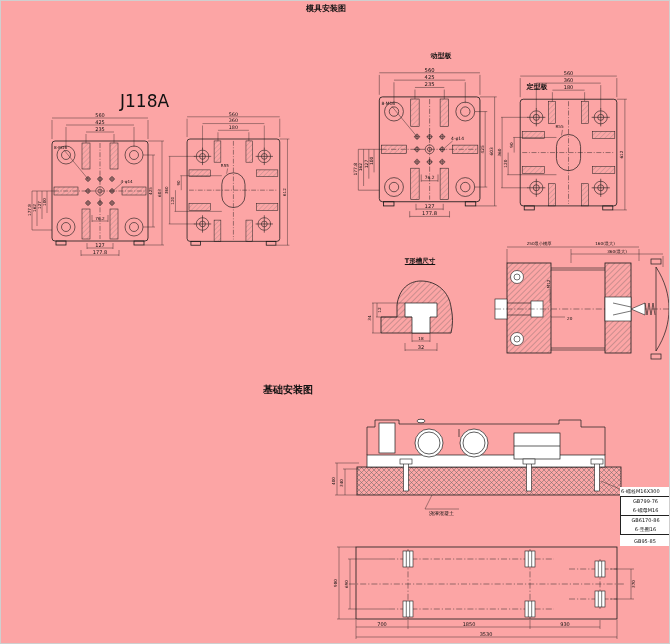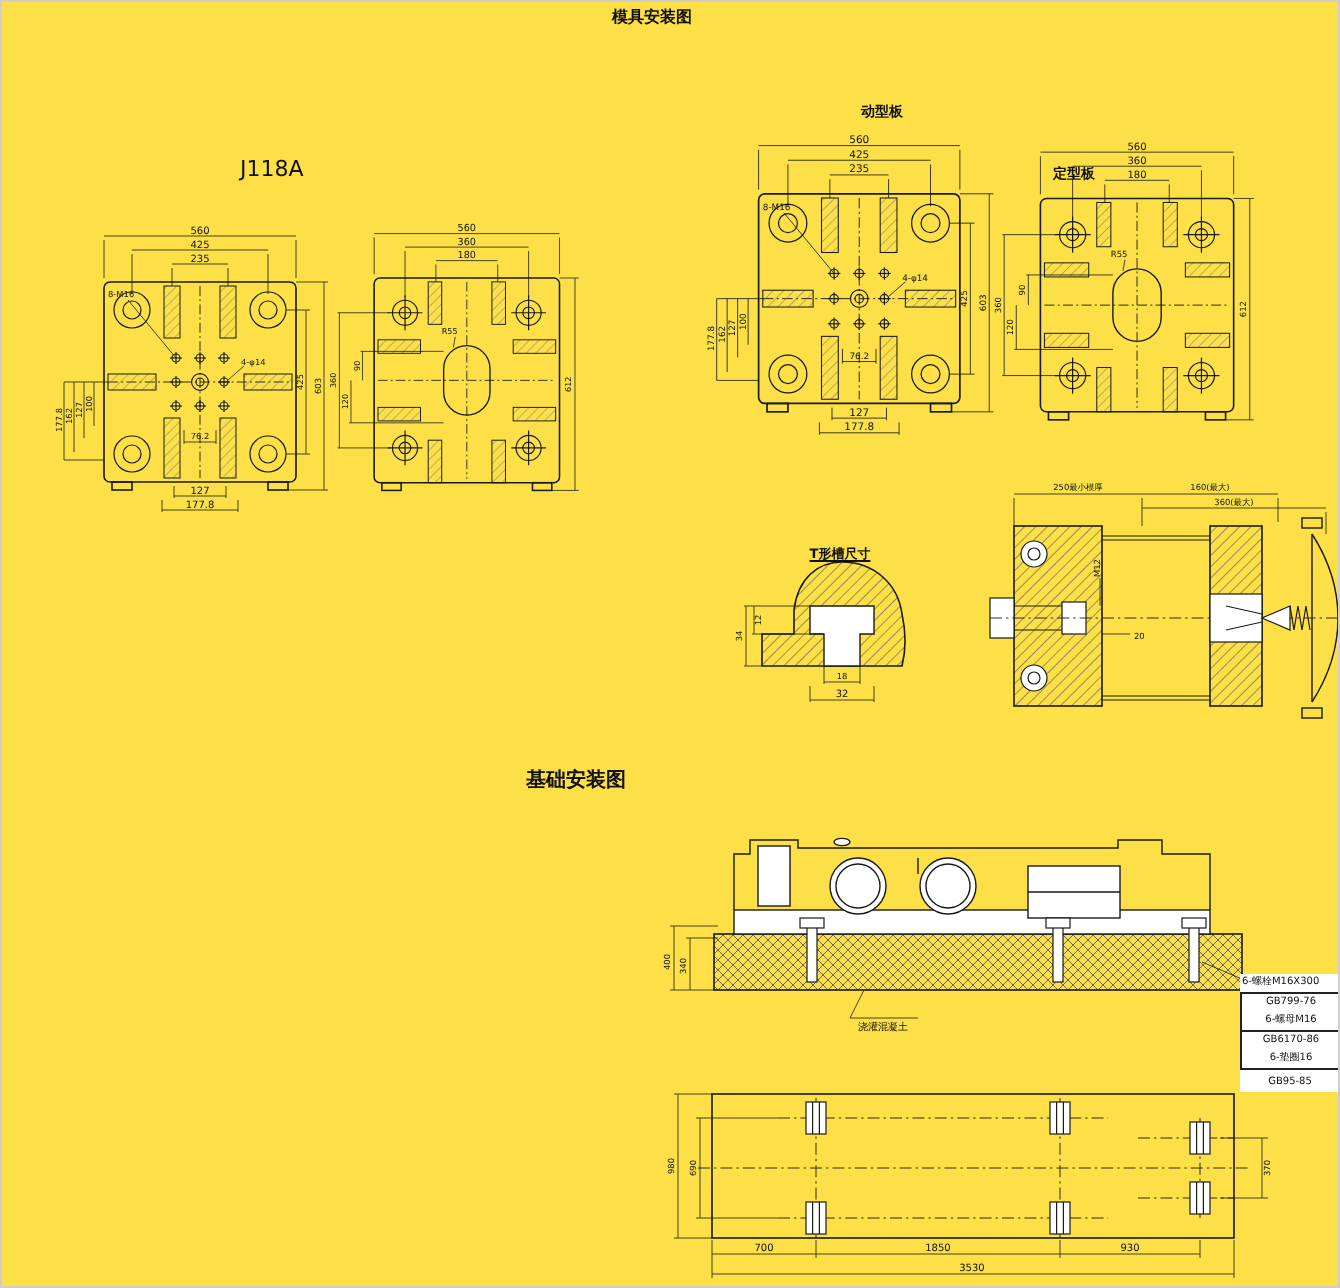--- a/index.html
+++ b/index.html
@@ -1,40 +1,40 @@
 <!DOCTYPE html>
 <html><head>
 <meta charset="utf-8">
 <style>
   html,body{margin:0;padding:0;background:#fff;}
-  #canvas{position:relative;width:670px;height:644px;background:#fde047;border:1px solid #cfcfcf;
+  #canvas{position:relative;width:670px;height:644px;background:#fca5a5;border:1px solid #cfcfcf;
           box-sizing:border-box;overflow:hidden;font-family:"DejaVu Sans",sans-serif;}
   .abs{position:absolute;}
   .lab{position:absolute;font-weight:bold;color:#111;white-space:nowrap;}
   svg text{fill:#111;font-family:"DejaVu Sans",sans-serif;}
   .d{font-size:5px;}
   .d2{font-size:4.2px;}
   #boltTable{position:absolute;left:619px;top:486px;width:50px;font-size:5px;color:#111;
              text-align:center;background:#fff;line-height:1.8;}
   #boltTable .tb-leader{text-align:left;padding-left:1px;}
   #boltTable .tr{border-left:1px solid #222;}
   #boltTable .bt{border-top:1px solid #222;}
   #boltTable .bb{border-bottom:1px solid #222;}
   #boltTable .last{margin-top:2px;}
 </style>
 </head>
 <body>
 
 <div id="canvas">
 
   <div class="lab" style="left:280px;top:2px;width:90px;text-align:center;font-size:8px;">模具安装图</div>
-  <div class="lab" style="left:119px;top:77px;font-size:11px;font-weight:normal;">J118A</div>
+  <div class="lab" style="left:119px;top:90px;font-size:17px;font-weight:normal;">J118A</div>
   <div class="lab" style="left:418px;top:50px;width:44px;text-align:center;font-size:7px;">动型板</div>
   <div class="lab" style="left:514px;top:50px;width:44px;text-align:center;font-size:7px;margin-top:31px;">定型板</div>
-  <div class="lab" style="left:388px;top:272px;width:62px;text-align:center;font-size:6.5px;text-decoration:underline;">T形槽尺寸</div>
+  <div class="lab" style="left:388px;top:256px;width:62px;text-align:center;font-size:6.5px;text-decoration:underline;">T形槽尺寸</div>
   <div class="lab" style="left:262px;top:382px;font-size:10px;">基础安装图</div>
 
   <svg class="abs" style="left:24px;top:106px" width="145" height="155" viewBox="-5 0 145 155">
     <defs>
       <pattern id="ph1" width="3.5" height="3.5" patternUnits="userSpaceOnUse" patternTransform="rotate(45)">
         <line x1="0" y1="0" x2="0" y2="3.5" stroke="#777" stroke-width="0.5"></line>
       </pattern>
     </defs>
     <g stroke="#1a1a1a" stroke-width="0.8" fill="none">
       <rect x="22" y="34" width="96" height="100" rx="3"></rect>

